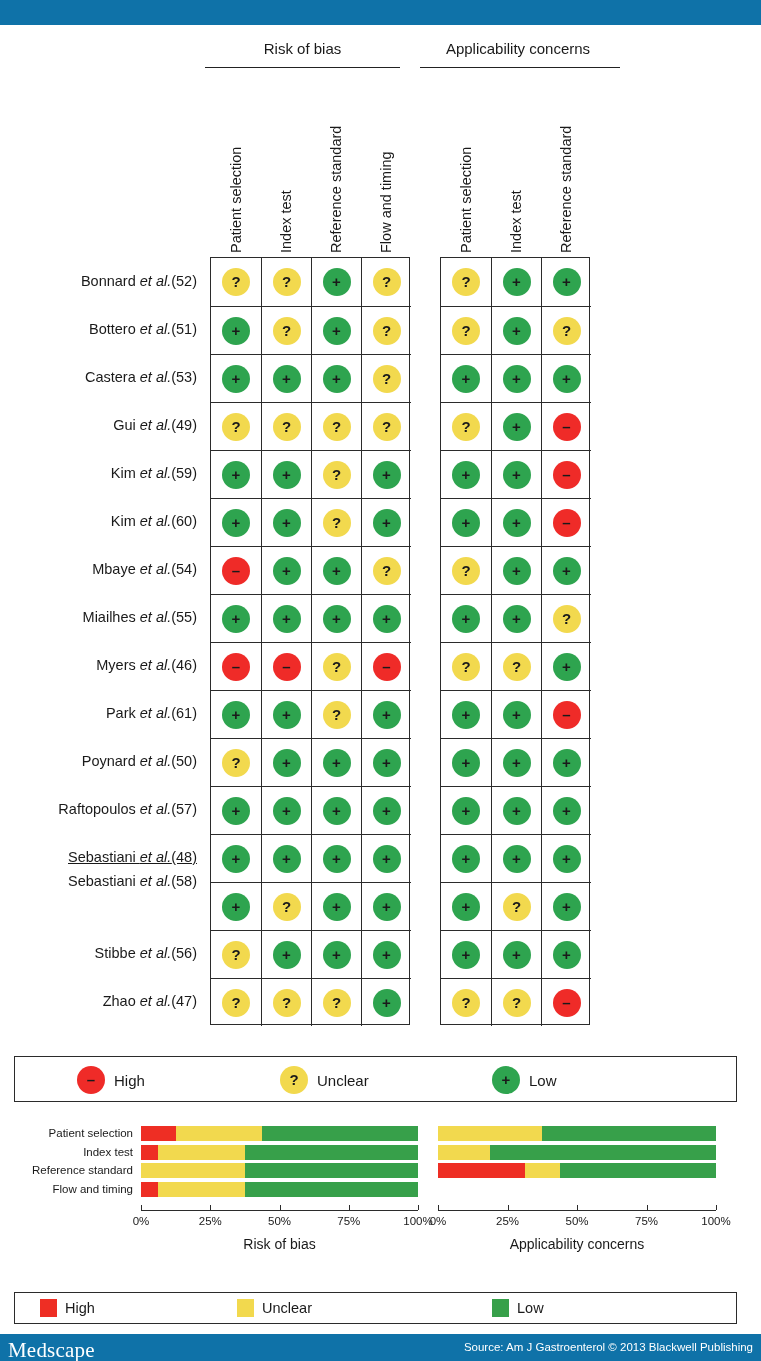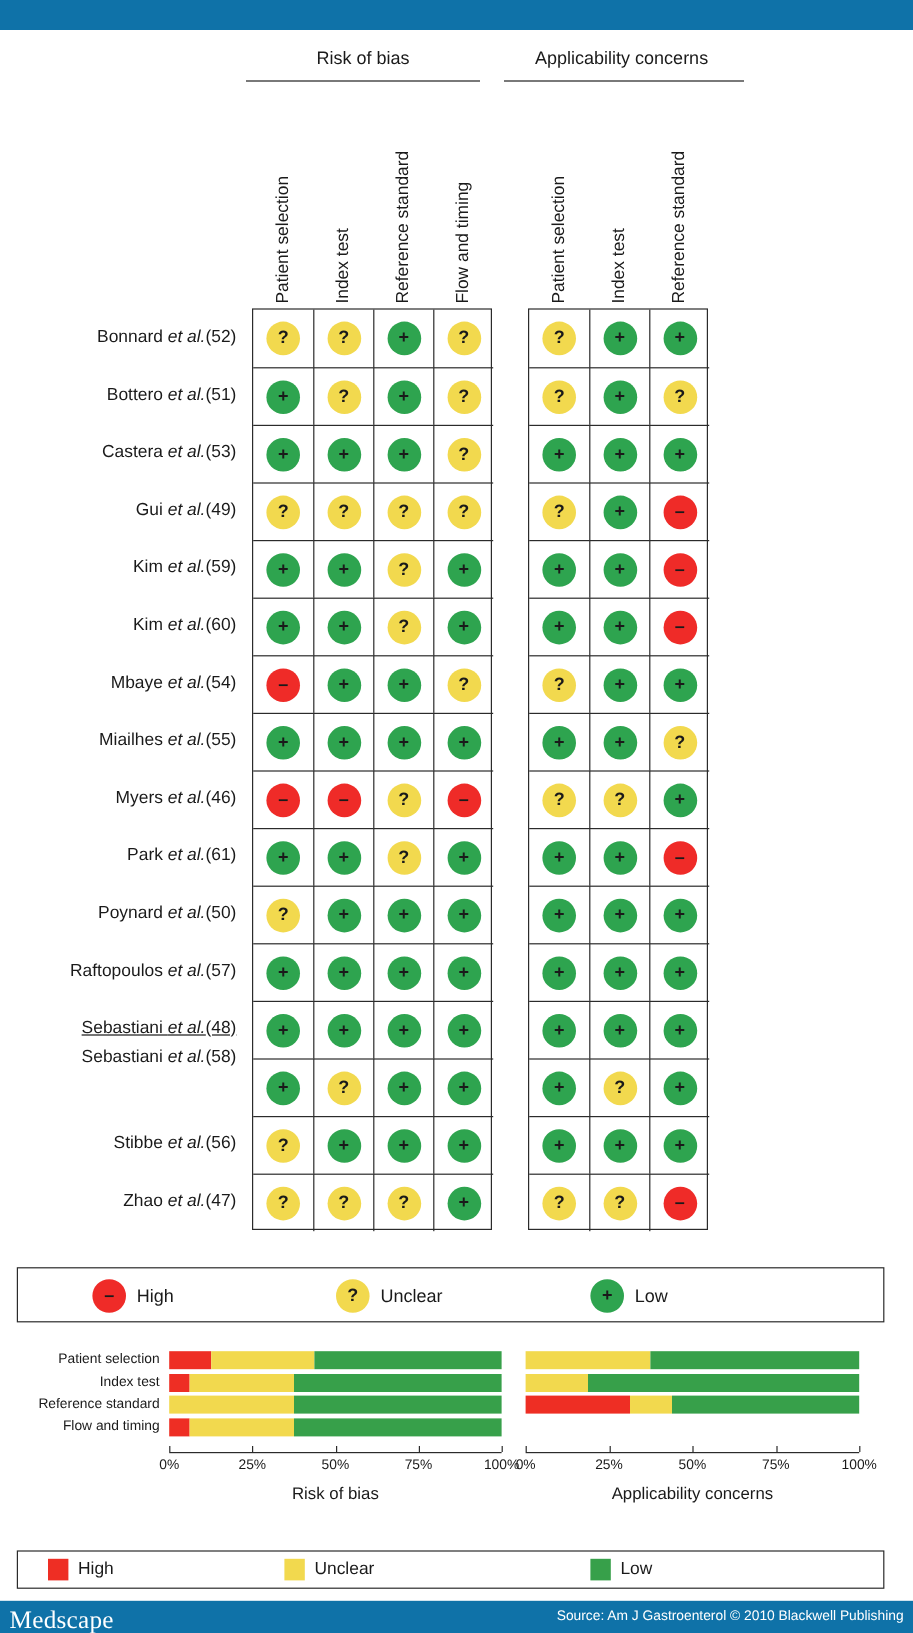--- a/index.html
+++ b/index.html
@@ -794,14 +794,14 @@
       <div class="lg2-txt">Unclear</div>
     </div>
     <div class="lg2-item" style="left: 477px;">
       <div class="swatch" style="background: rgb(55, 160, 74);"></div>
       <div class="lg2-txt">Low</div>
     </div>
   </div>
 
 <div class="footer">
   <div class="brand">Medscape</div>
-  <div class="source">Source: Am J Gastroenterol © 2010 Blackwell Publishing</div>
+  <div class="source">Source: Am J Gastroenterol © 2013 Blackwell Publishing</div>
 </div>
 
 </body></html>

